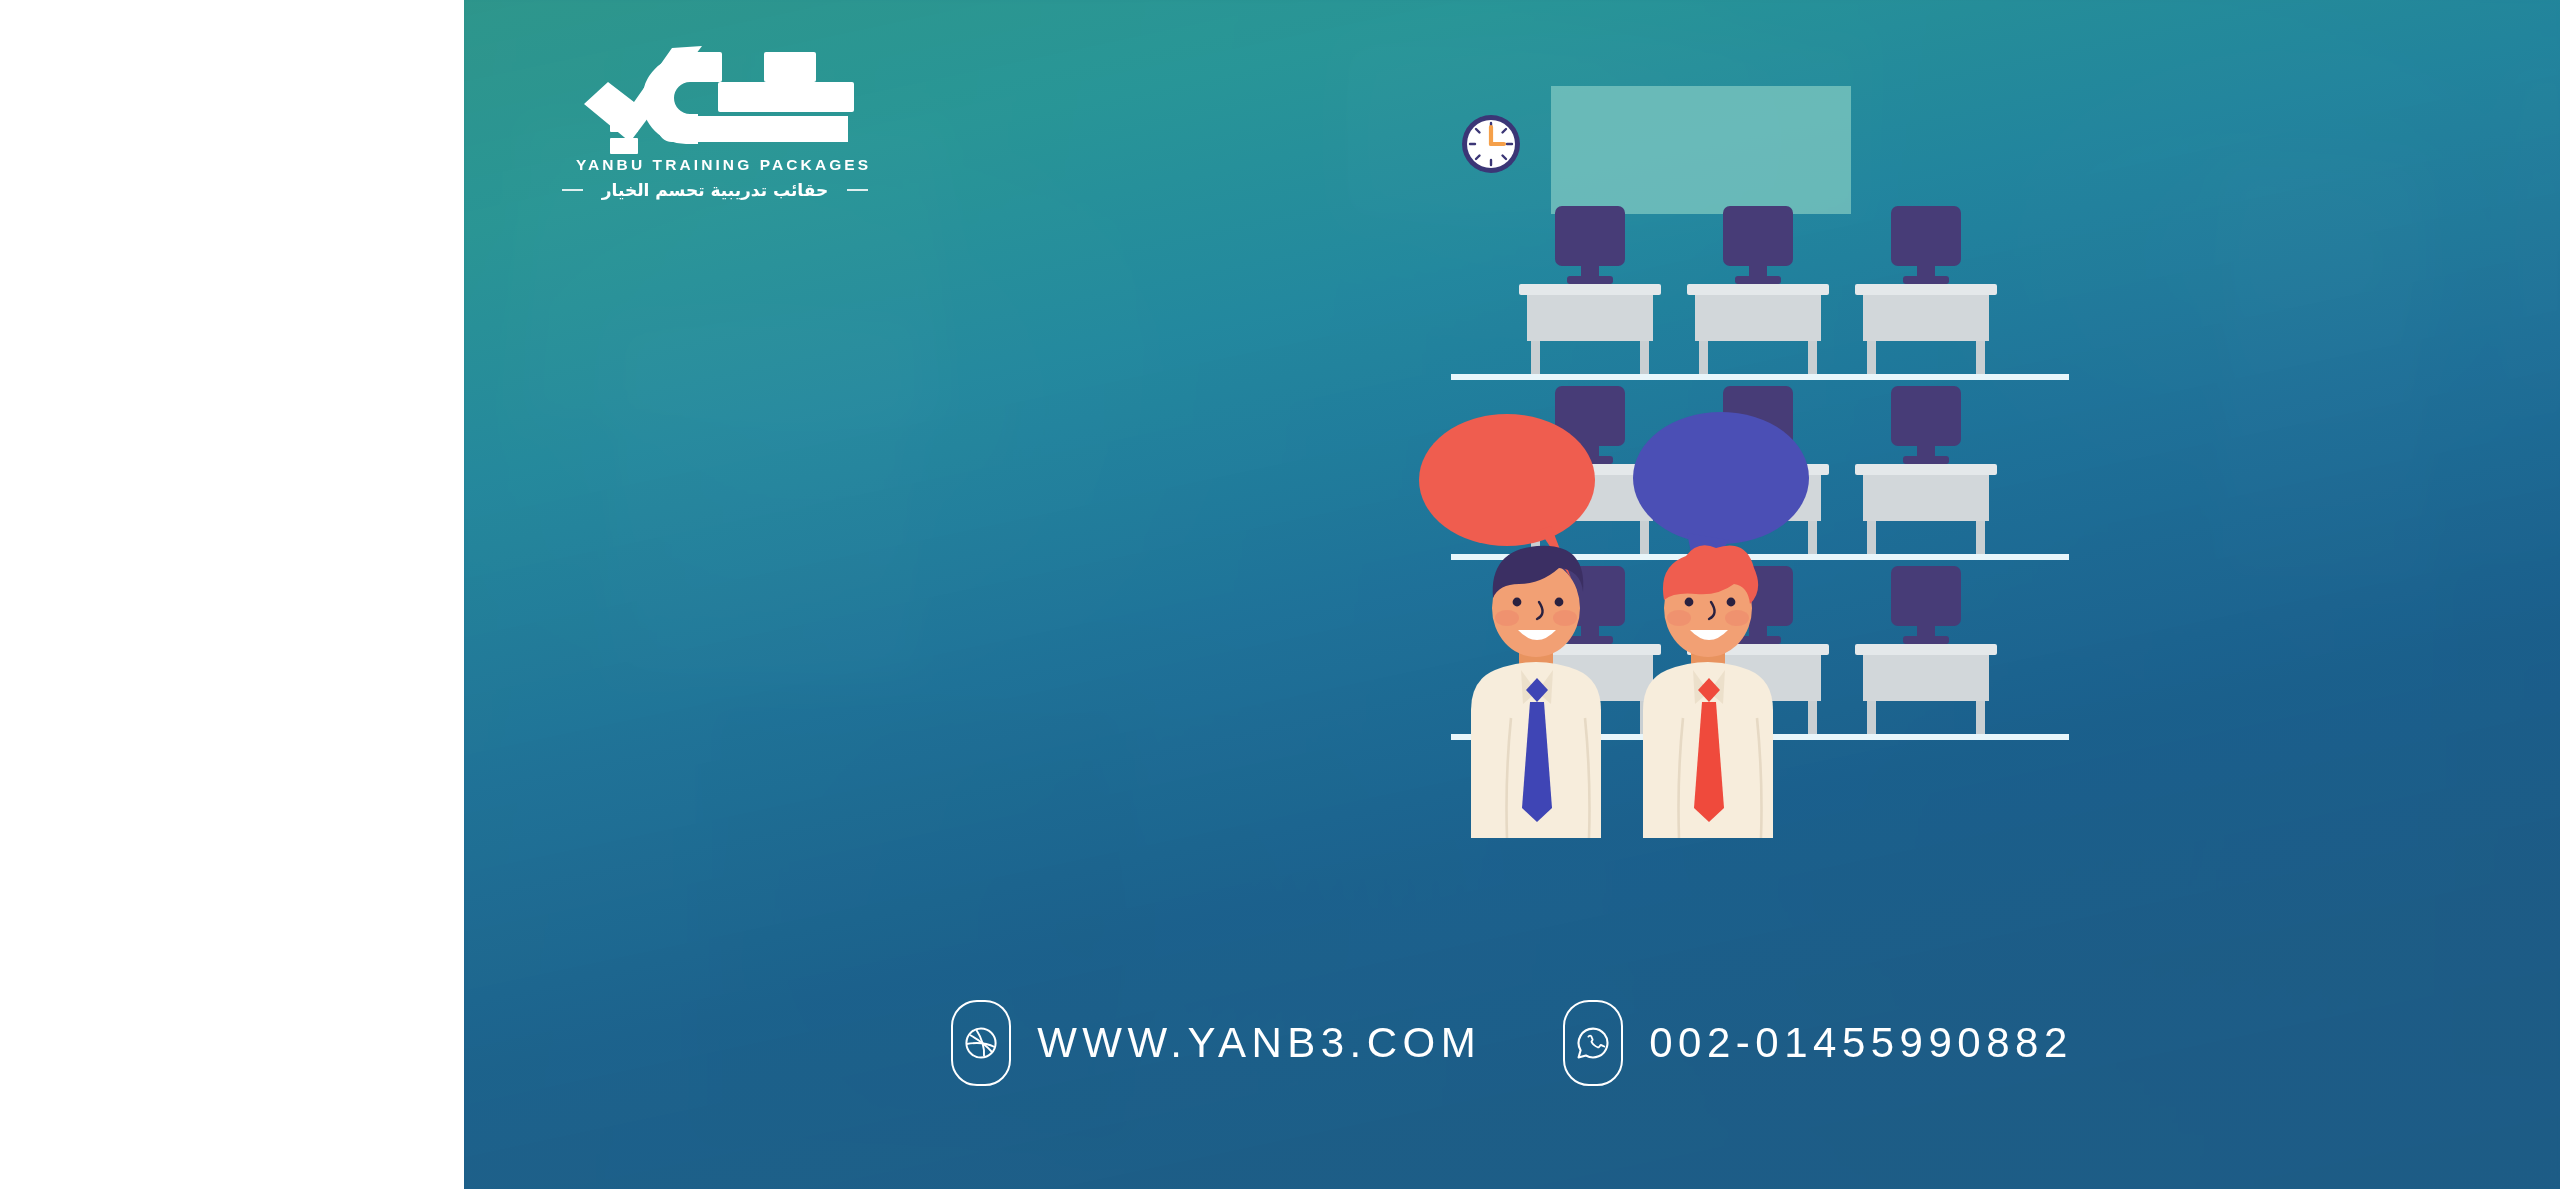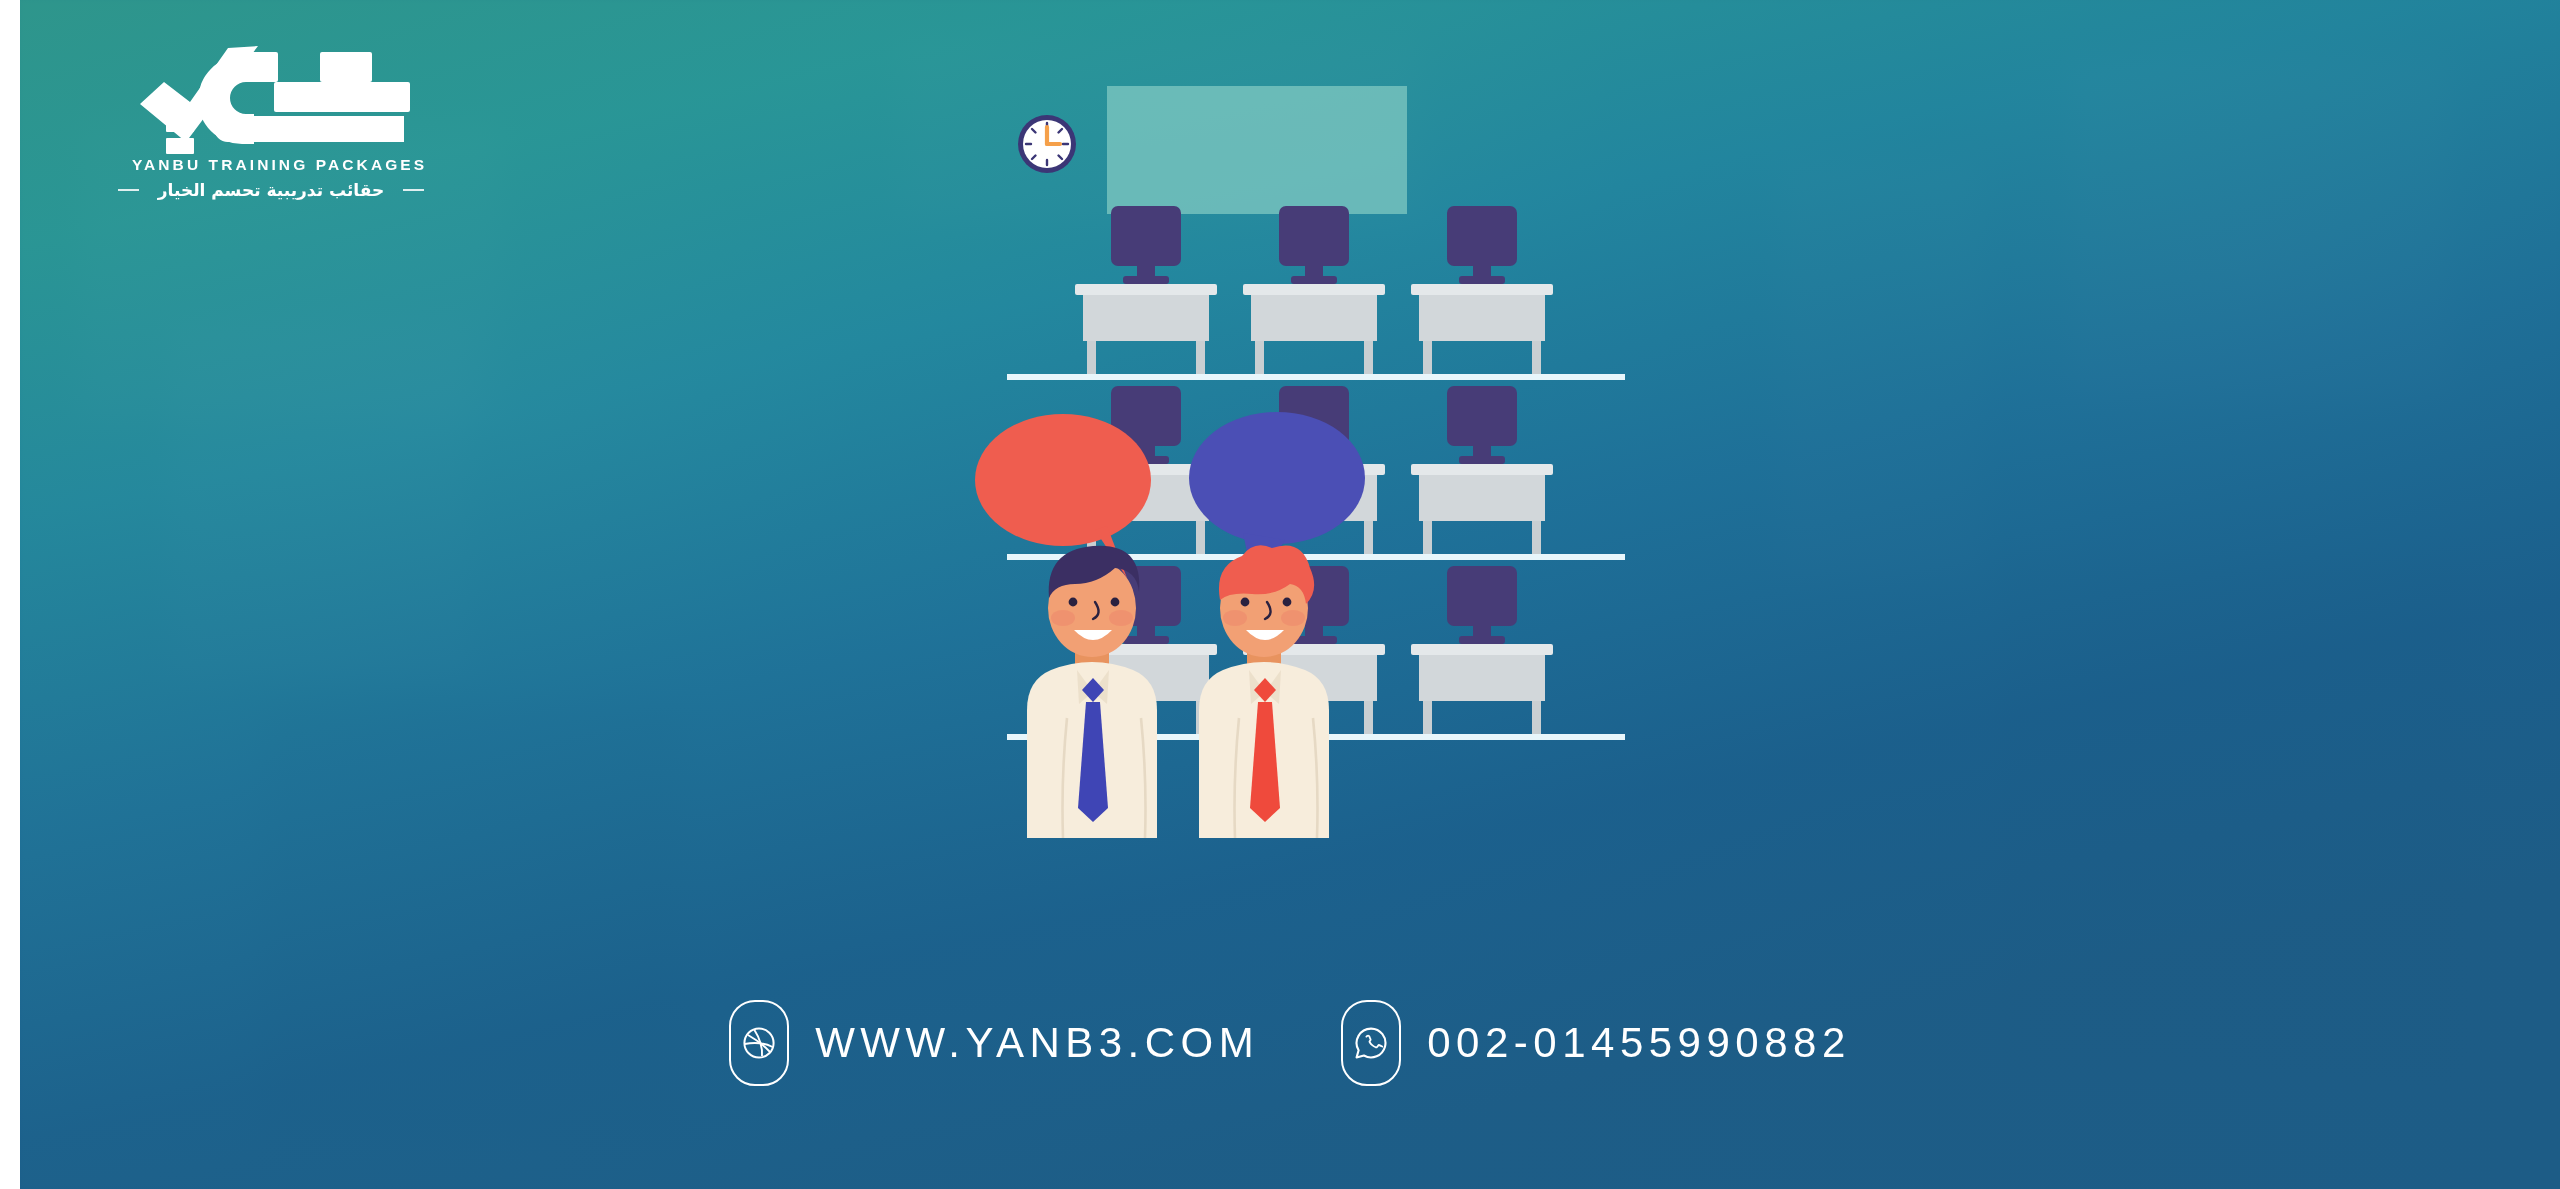--- a/index.html
+++ b/index.html
@@ -6,21 +6,21 @@
   * { margin:0; padding:0; box-sizing:border-box; }
   html, body {
     width:2560px; height:1189px;
     overflow:hidden;
     font-family:"DejaVu Sans", sans-serif;
   }
 
   
   .banner{
     position:relative;
-    width:2540px; height:1189px;
+    width:2096px; height:1189px;
     overflow:hidden;
     background:#1d5c86;
   }
 
   
   .photo-bg{
     position:absolute; inset:0;
     background:
       radial-gradient(ellipse 620px 420px at 16% 34%, rgba(255,255,255,.13), rgba(255,255,255,0) 70%),
       radial-gradient(ellipse 520px 380px at 88% 22%, rgba(255,255,255,.16), rgba(255,255,255,0) 72%),

